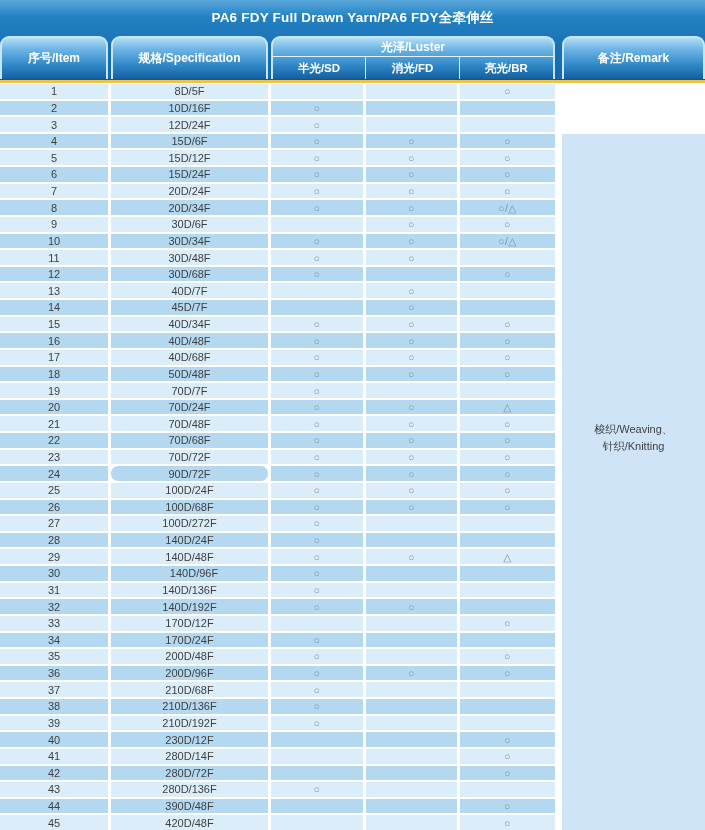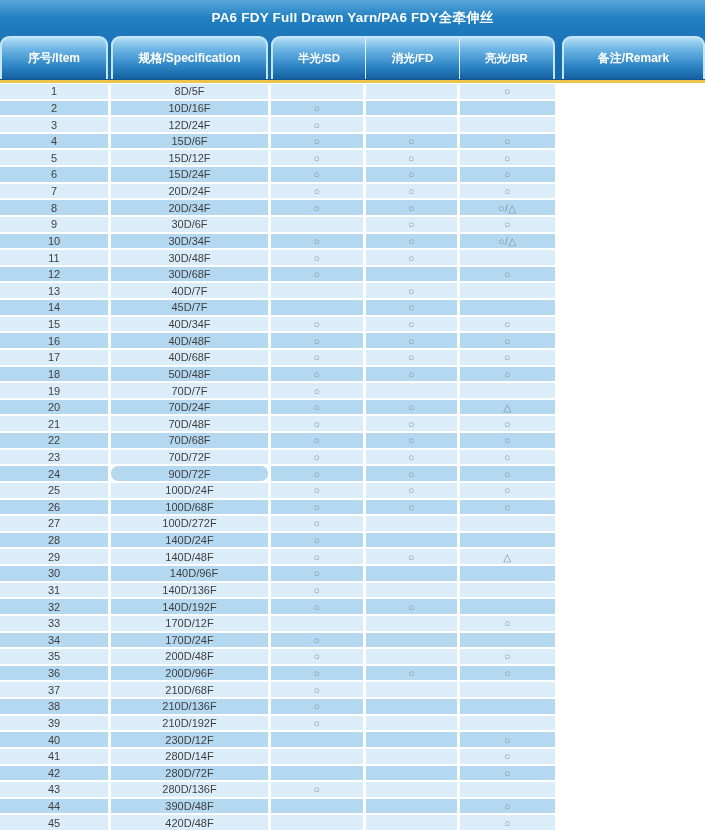--- a/index.html
+++ b/index.html
@@ -136,20 +136,23 @@
     </div>
 
     <div class="tabs cols">
       <div class="tab">
         <span>序号/Item</span>
       </div>
       <div class="tab">
         <span>规格/Specification</span>
       </div>
       <div class="tab luster-tab">
+        <div class="luster-top">
+          <span>光泽/Luster</span>
+        </div>
         <div class="luster-sub">
           <div class="sub-cell sd">
             <span>半光/SD</span>
           </div>
           <div class="sub-cell fd">
             <span>消光/FD</span>
           </div>
           <div class="sub-cell br">
             <span>亮光/BR</span>
           </div>
@@ -382,15 +385,19 @@
       <div class="cell dark" style="grid-area: 44 / 1;">44</div>
       <div class="cell dark" style="grid-area: 44 / 2;">390D/48F</div>
       <div class="cell dark mark" style="grid-area: 44 / 3;"></div>
       <div class="cell dark mark" style="grid-area: 44 / 4;"></div>
       <div class="cell dark mark" style="grid-area: 44 / 5;">○</div>
       <div class="cell light" style="grid-area: 45 / 1;">45</div>
       <div class="cell light" style="grid-area: 45 / 2;">420D/48F</div>
       <div class="cell light mark" style="grid-area: 45 / 3;"></div>
       <div class="cell light mark" style="grid-area: 45 / 4;"></div>
       <div class="cell light mark" style="grid-area: 45 / 5;">○</div>
+      <div class="cell remark-cell weaving" style="grid-area: 4 / 6 / 46;">
+        <span>梭织/Weaving、
+针织/Knitting</span>
+      </div>
     </div>
 
 </div>
 
 </body></html>

